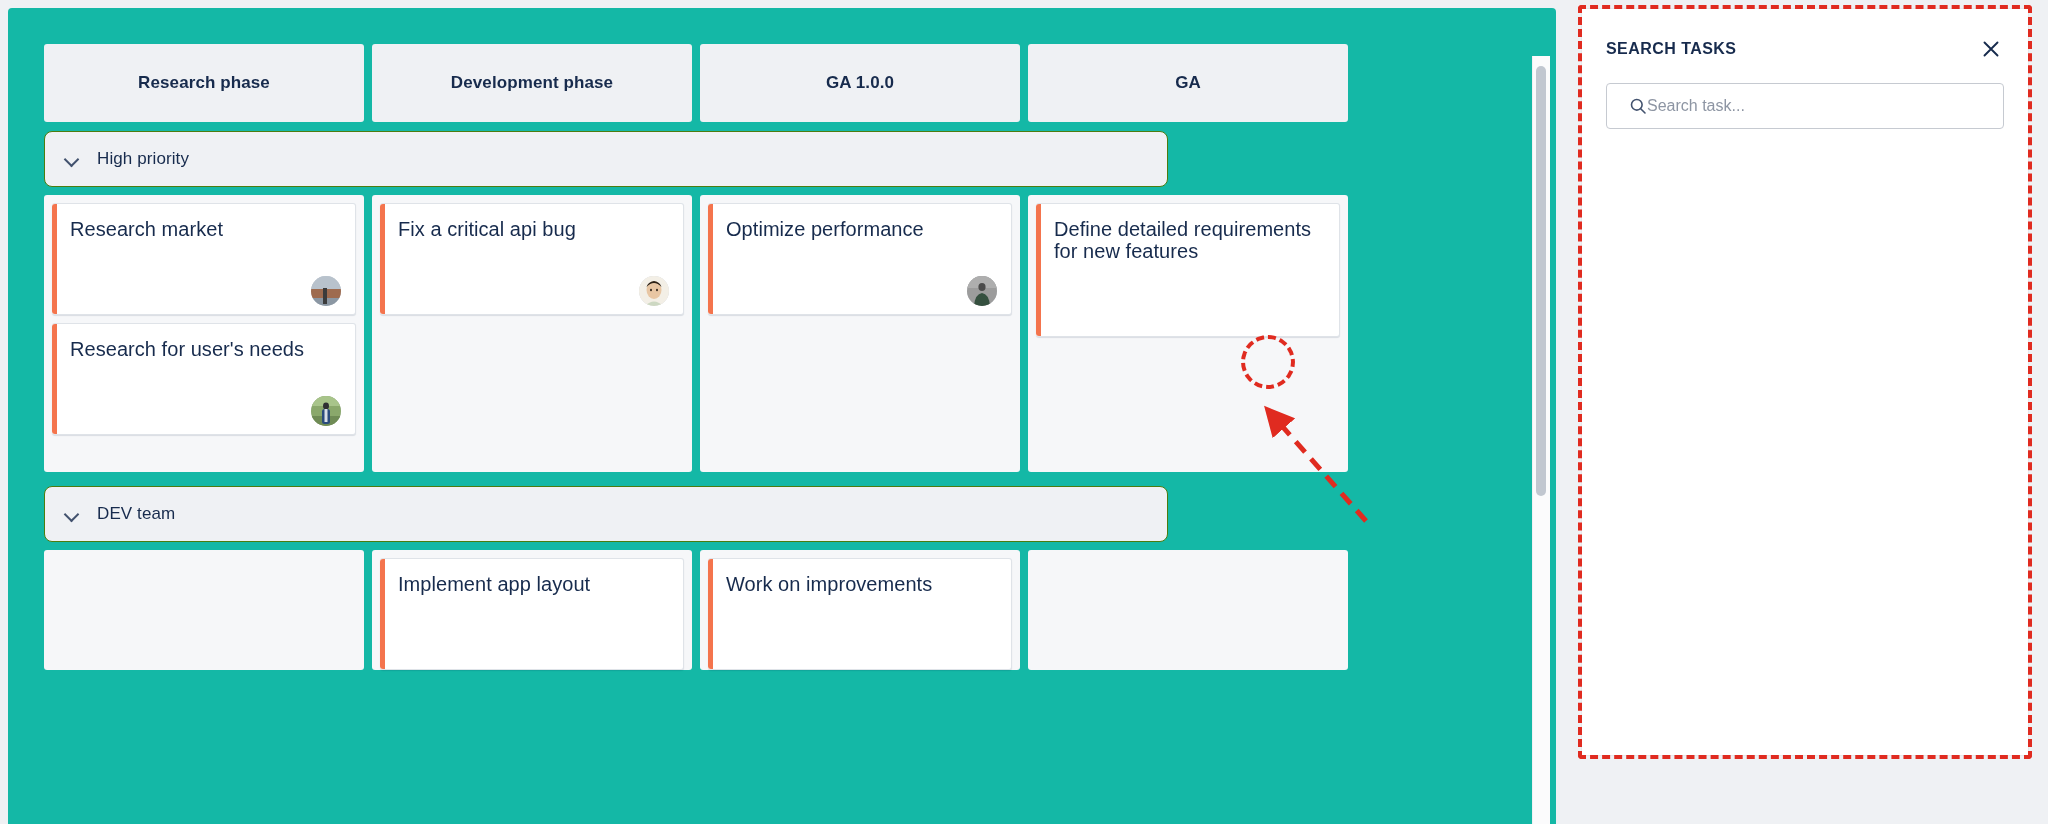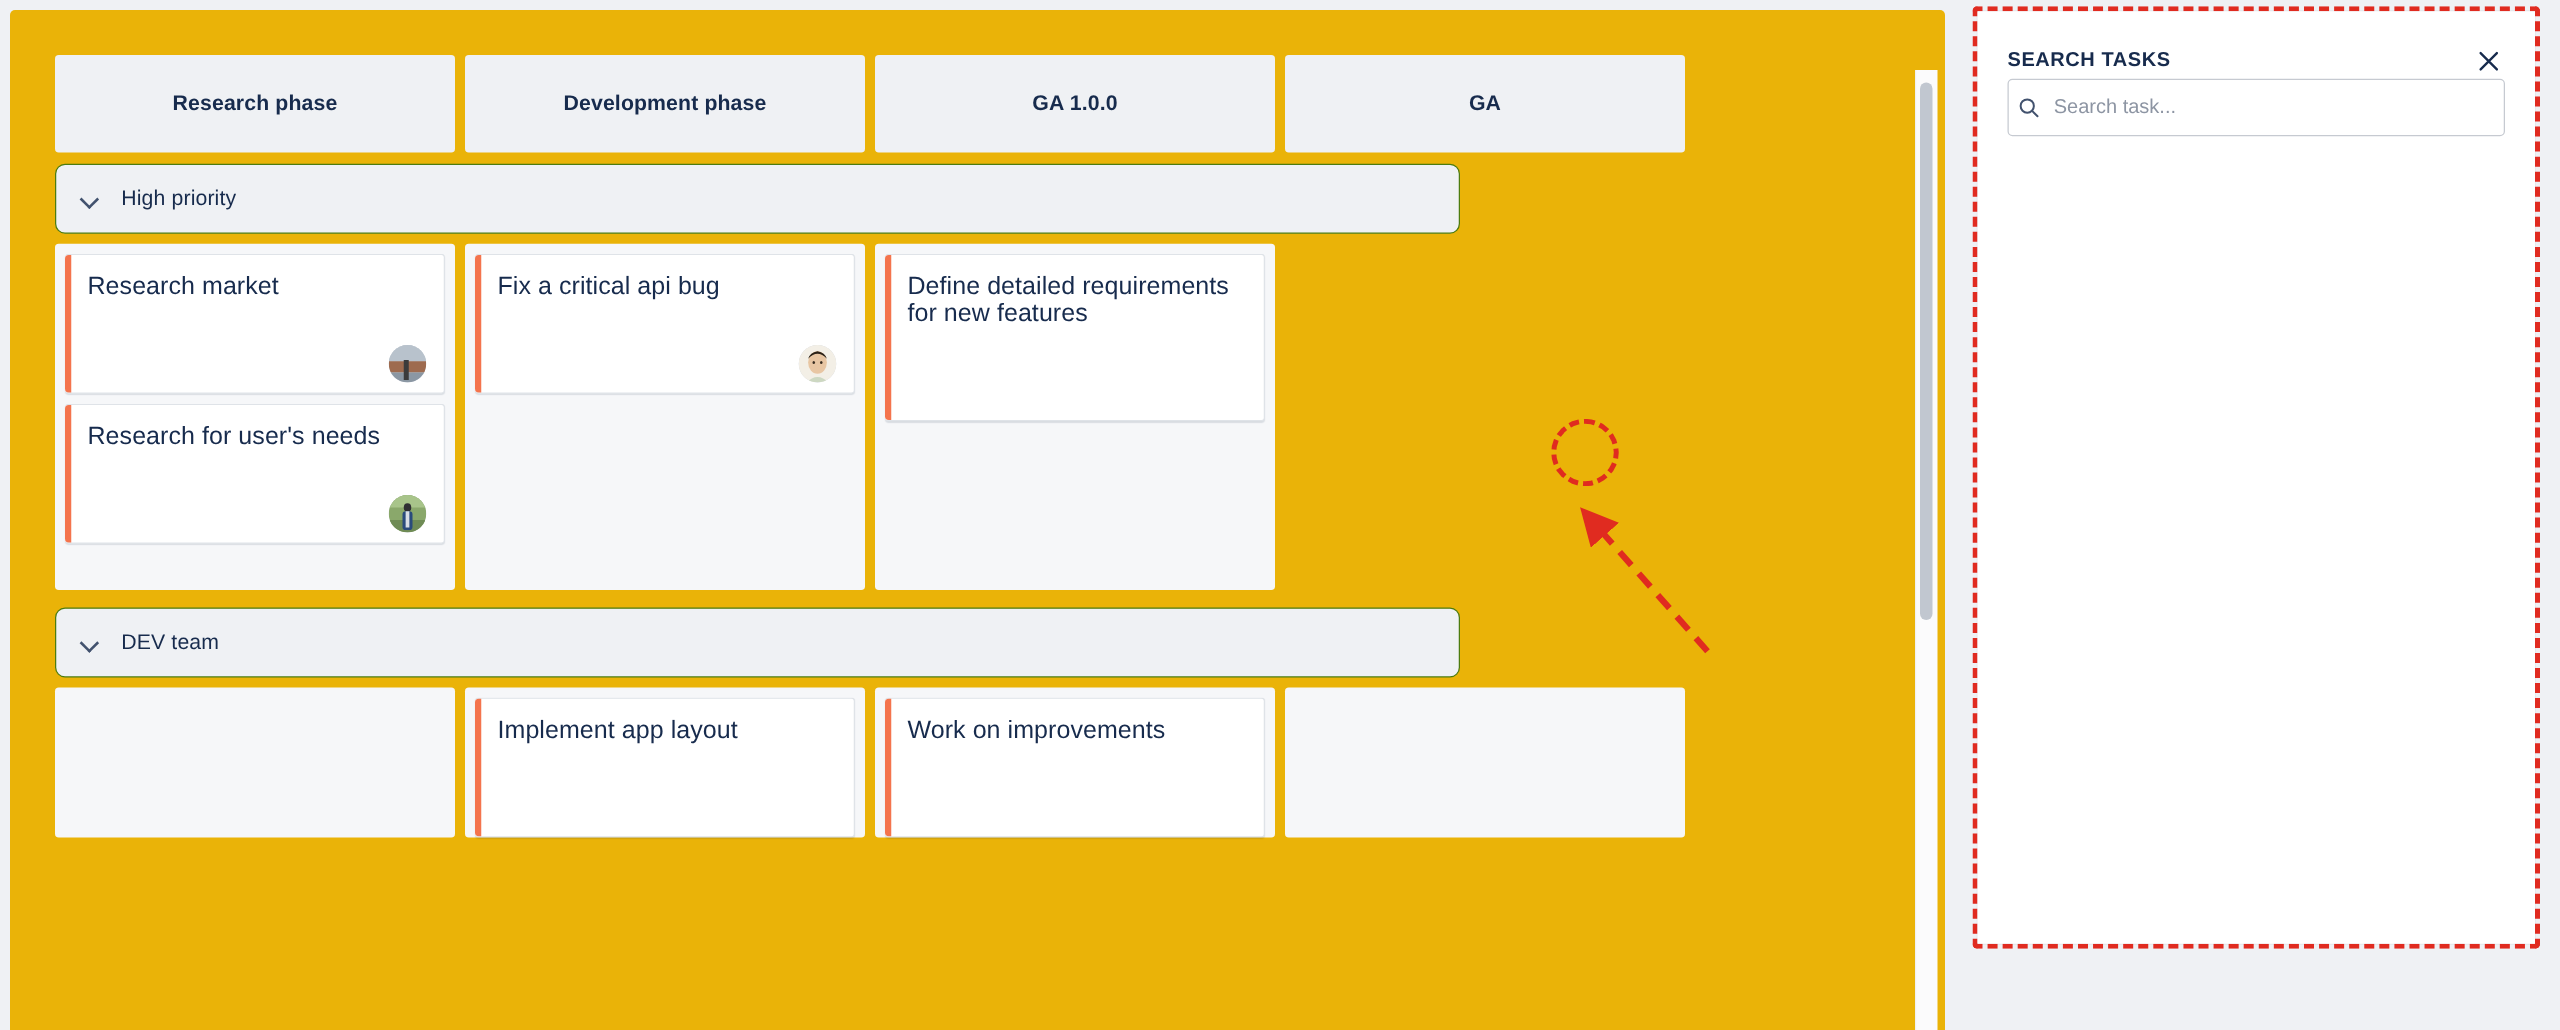--- a/index.html
+++ b/index.html
@@ -9,21 +9,21 @@
     font-family: "Liberation Sans", sans-serif;
     overflow: hidden;
   }
   #root { position: relative; width: 2048px; height: 824px; }
 
   
   .board {
     position: absolute;
     left: 8px; top: 8px;
     width: 1548px; height: 816px;
-    background: #eab308;
+    background: #14b8a6;
     border-radius: 4px 4px 0 0;
     overflow: hidden;
   }
   .board-inner {
     position: absolute;
     left: 0; top: 0;
     width: 1528px; height: 816px;
     padding: 36px 0 0 36px;
   }
 
@@ -186,27 +186,27 @@
     font-weight: bold;
     letter-spacing: .45px;
   }
   .sp-close {
     width: 26px; height: 26px;
     display: flex; align-items: center; justify-content: center;
     cursor: pointer;
   }
   .sp-close svg { display:block; }
   .sp-searchbox {
+    margin-top: 20px;
     height: 46px;
     border: 1px solid #c6cad1;
     border-radius: 4px;
     display: flex;
     align-items: center;
-    padding: 0 7px;
-    gap: 11px;
+    padding: 0 22px;
   }
   .sp-searchbox input {
     border: none;
     outline: none;
     flex: 1;
     font-family: "Liberation Sans", sans-serif;
     font-size: 16px;
     color: #172b4d;
     background: transparent;
   }
@@ -312,20 +312,35 @@
                   <path d="M7.5 11 Q15 3 22.5 11 Q21 6 15 5 Q9 6 7.5 11 Z" fill="#2b2218"></path>
                   <ellipse cx="12" cy="14" rx="1" ry="1.2" fill="#3a2e22"></ellipse>
                   <ellipse cx="18" cy="14" rx="1" ry="1.2" fill="#3a2e22"></ellipse>
                   <path d="M6 30 Q15 21 24 30 Z" fill="#cdd8c2"></path>
                 </svg>
               </span>
             </div>
           </div>
         </div>
 
+        <div class="lane-col">
+          <div class="card">
+            <div class="card-title">Optimize performance</div>
+            <div class="card-foot">
+              <span class="avatar">
+                <svg viewBox="0 0 30 30">
+                  <rect width="30" height="30" fill="#9c9c9c"></rect>
+                  <rect x="0" y="0" width="30" height="12" fill="#aeaeae"></rect>
+                  <ellipse cx="15" cy="11" rx="3.6" ry="4" fill="#4b4b4b"></ellipse>
+                  <path d="M7 30 Q8 18 15 17 Q22 18 23 30 Z" fill="#35503f"></path>
+                </svg>
+              </span>
+            </div>
+          </div>
+        </div>
 
         <div class="lane-col">
           <div class="card tall">
             <div class="card-title">Define detailed requirements for new features</div>
           </div>
         </div>
       </div>
 
       <div class="group-bar" style="margin-top:14px;">
         <span class="chev"></span>

